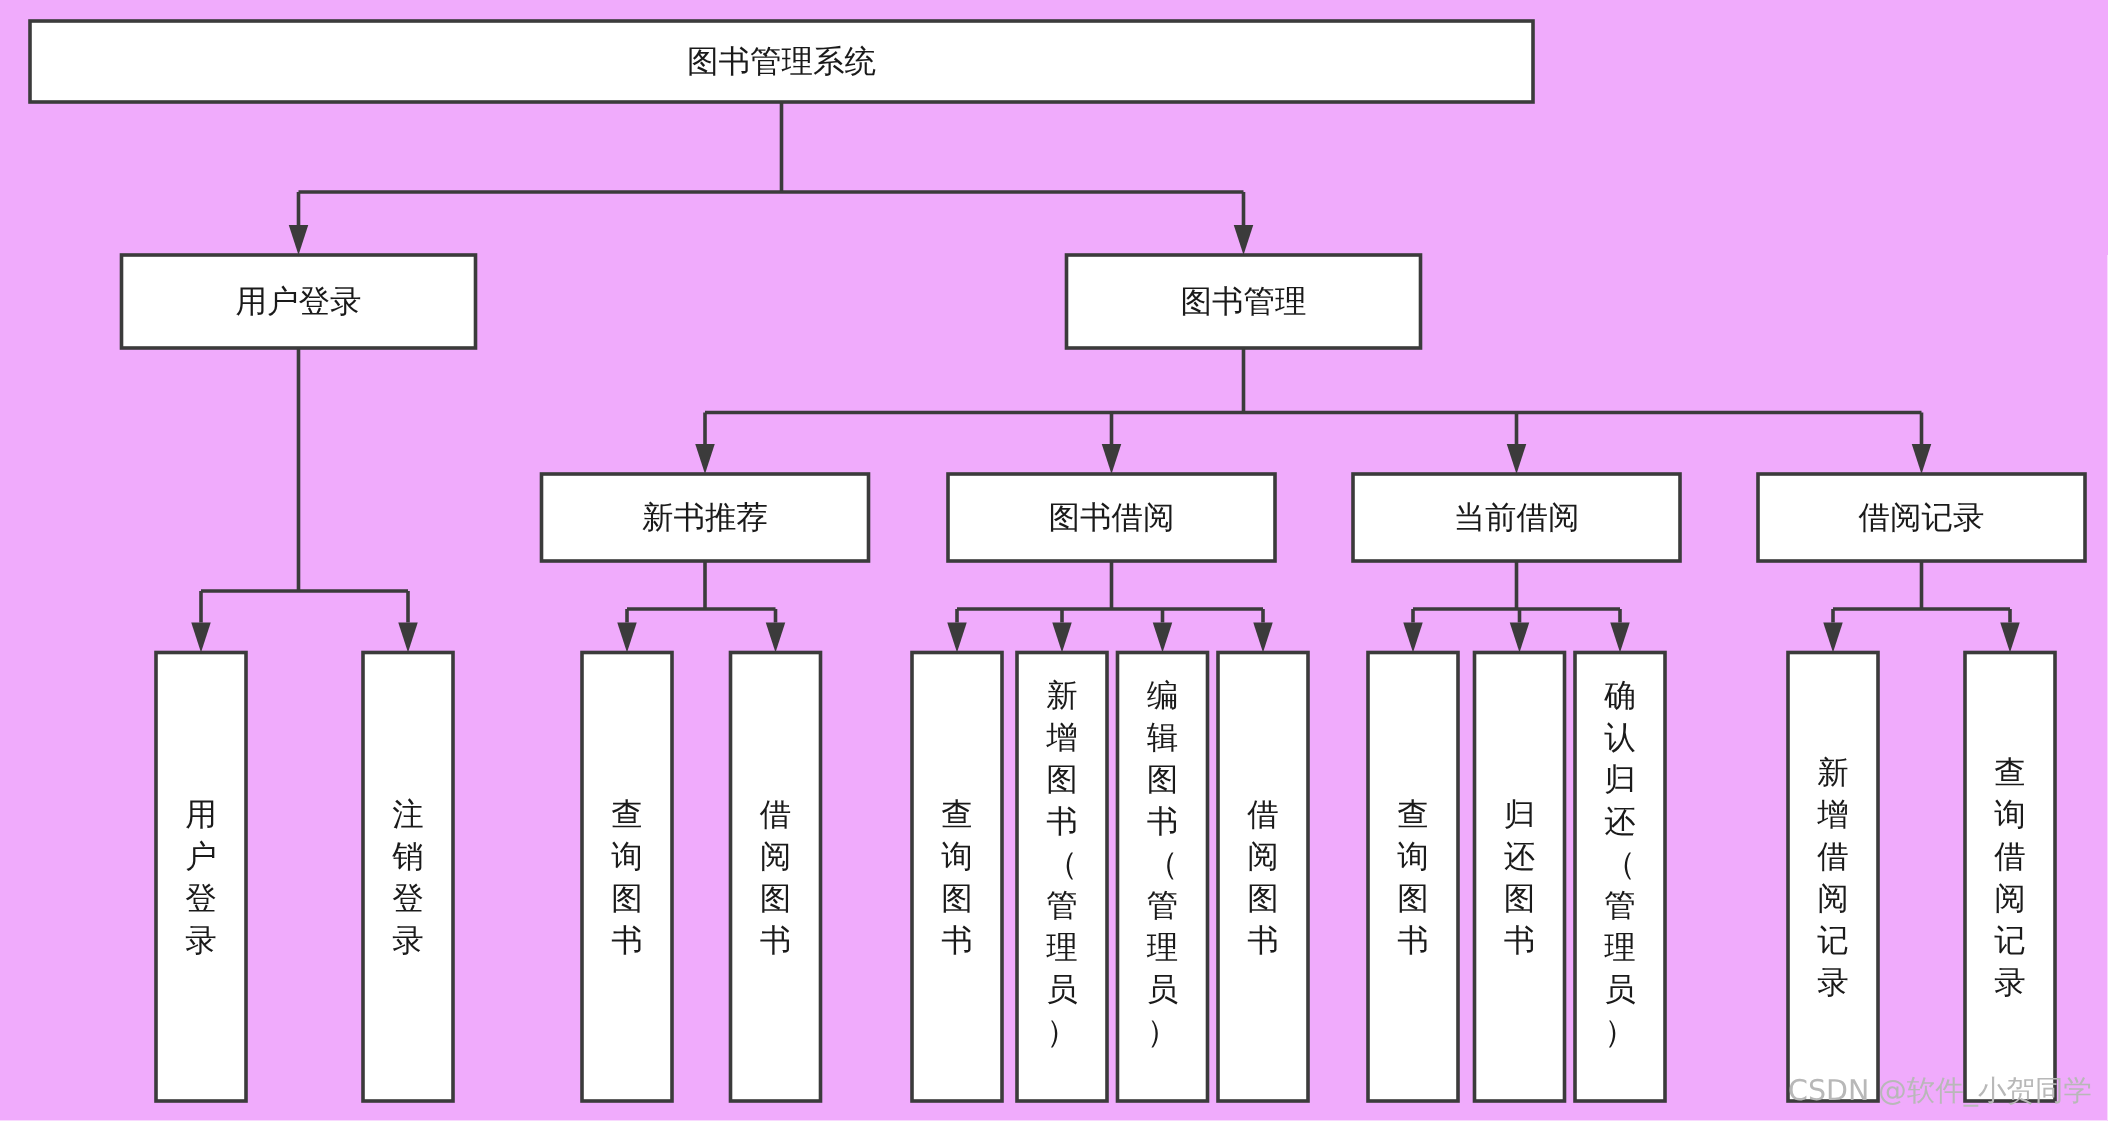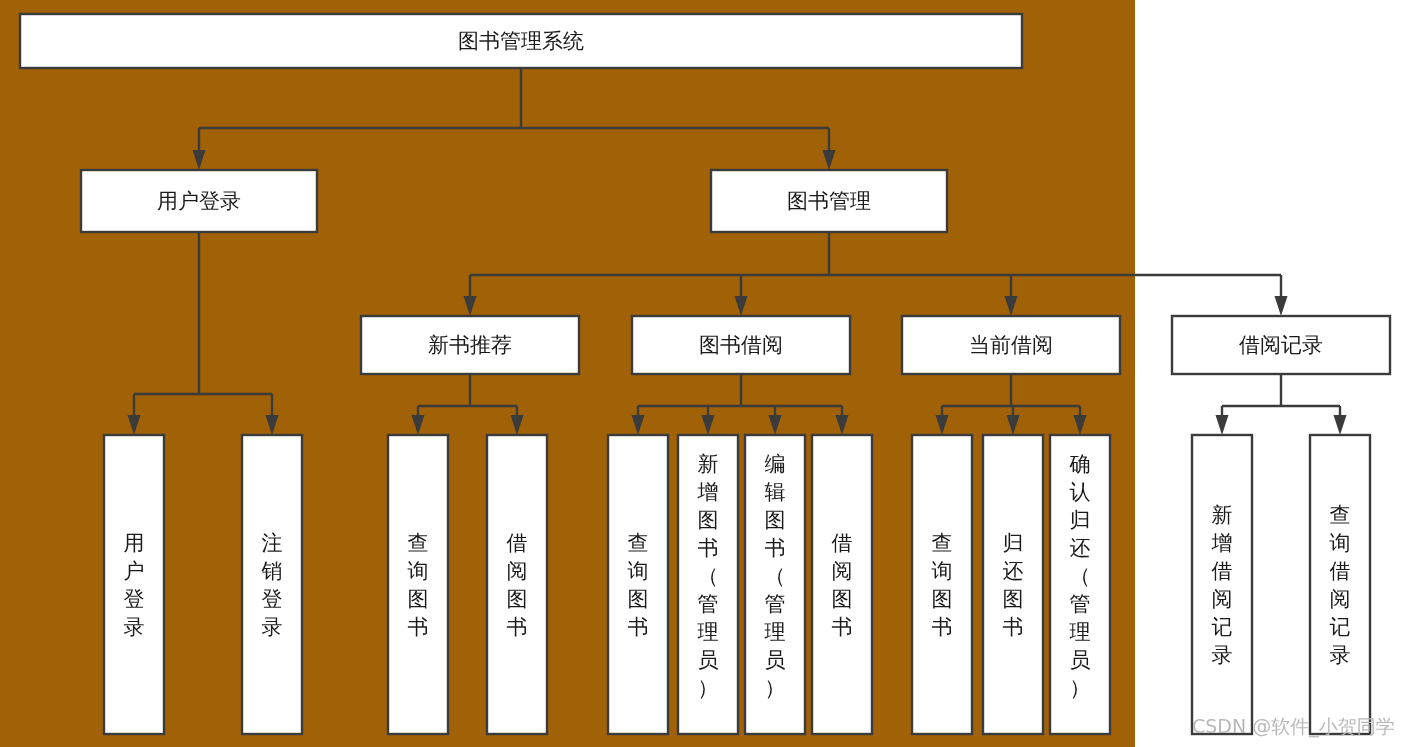--- a/index.html
+++ b/index.html
@@ -9,23 +9,23 @@
     background: #ffffff;
   }
   body {
     font-family: "DejaVu Sans", "Liberation Sans", sans-serif;
     width: 1405px;
     height: 747px;
     overflow: hidden;
   }
   #diagram-root {
     position: relative;
-    width: 1135px;
+    width: 1405px;
     height: 747px;
-    background: #a16207;
+    background: #f0abfc;
   }
   svg.diagram-canvas {
     position: absolute;
     top: 0;
     left: 0;
     width: 1405px;
     height: 747px;
     display: block;
   }
   .node-box {

